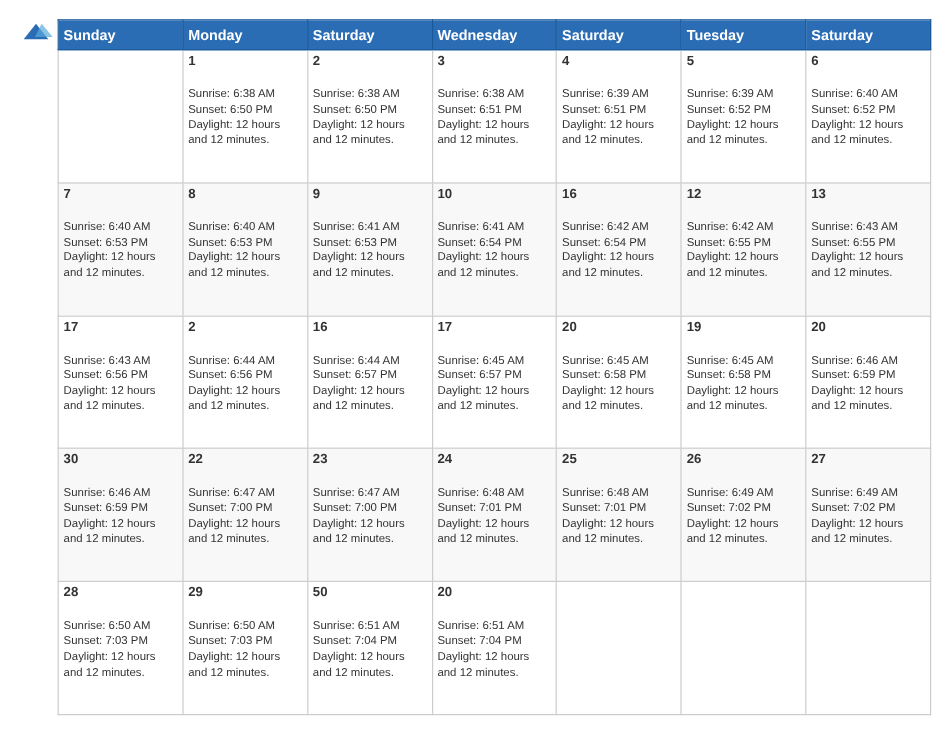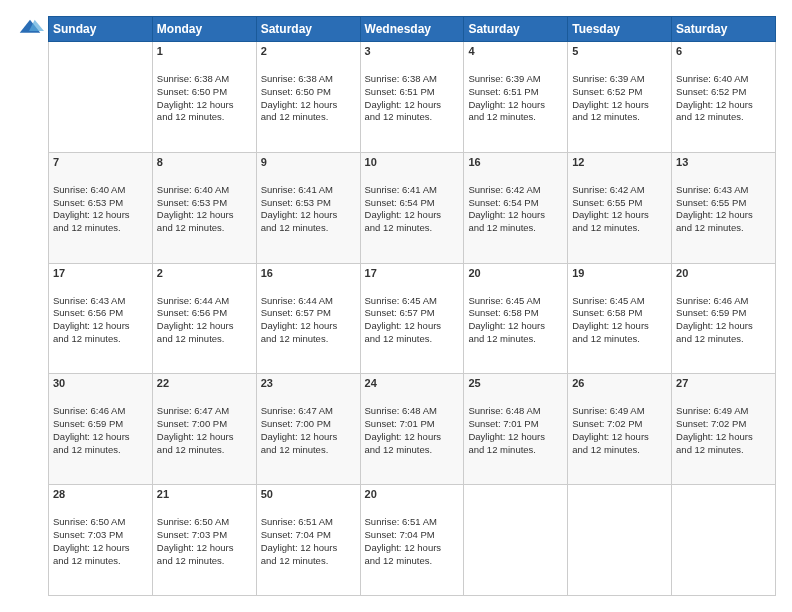--- a/index.html
+++ b/index.html
@@ -354,21 +354,21 @@
         <tr class="row-white">
           <td>
             <span class="day-num">28</span>
             <div class="cell-info">
               <div>Sunrise: 6:50 AM</div>
               <div>Sunset: 7:03 PM</div>
               <div>Daylight: 12 hours and 12 minutes.</div>
             </div>
           </td>
           <td>
-            <span class="day-num">21</span>
+            <span class="day-num">29</span>
             <div class="cell-info">
               <div>Sunrise: 6:50 AM</div>
               <div>Sunset: 7:03 PM</div>
               <div>Daylight: 12 hours and 12 minutes.</div>
             </div>
           </td>
           <td>
             <span class="day-num">50</span>
             <div class="cell-info">
               <div>Sunrise: 6:51 AM</div>

